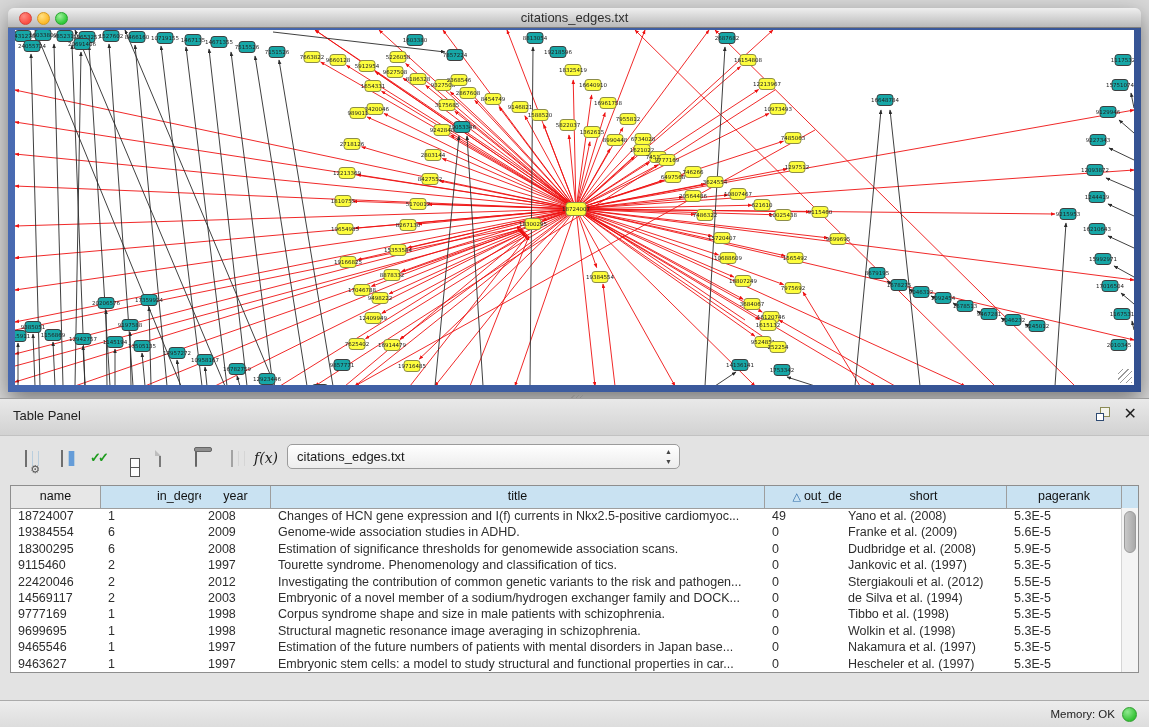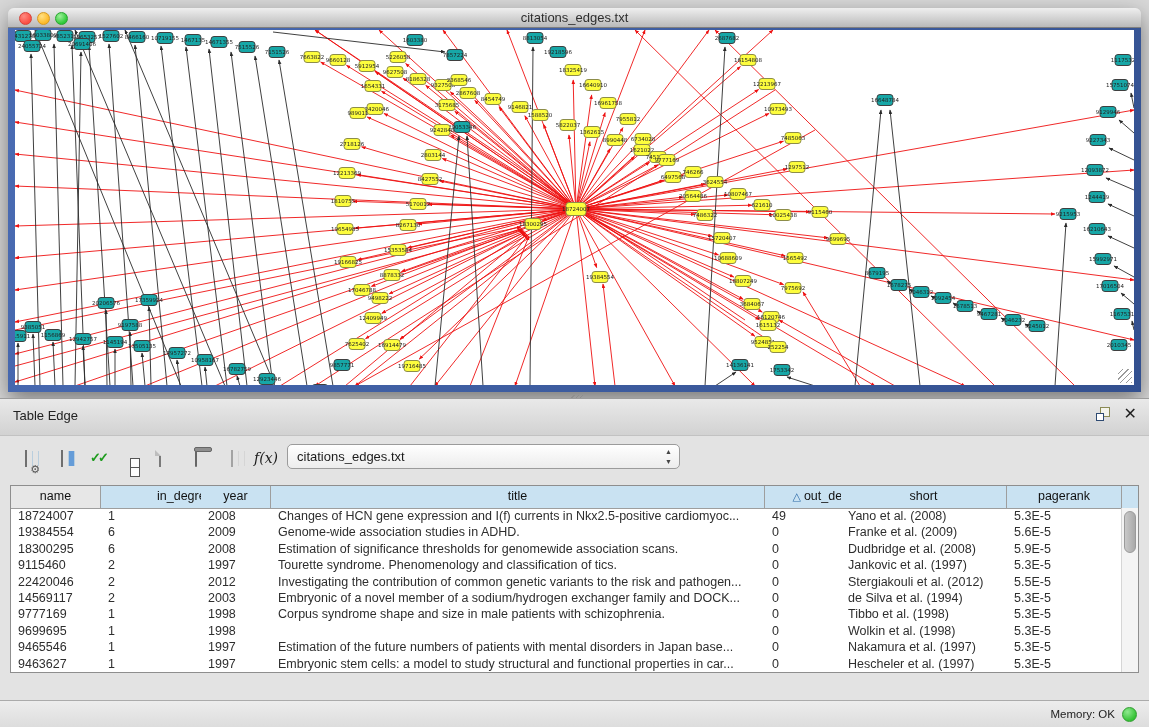--- a/index.html
+++ b/index.html
@@ -818,21 +818,21 @@
         </svg>
       <div class="resize-grip"></div>
     </div>
   </div>
 </div>
 
 <div class="divider-grip"></div>
 
 <div id="table-panel">
   <div class="panel-header">
-    <span class="panel-title">Table Edge</span>
+    <span class="panel-title">Table Panel</span>
     <span class="ph-icons">
       <span class="float-ic">
           <i class="sq1"></i>
           <i class="sq2"></i>
         </span>
       <span class="close-ic">✕</span>
     </span>
   </div>
 
   <div class="toolbar">
@@ -938,20 +938,21 @@
           <div class="td" style="left: 190px; width: 70px;">1998</div>
           <div class="td" style="left: 260px; width: 494px;">Corpus syndrome shape and size in male patients with schizophrenia.</div>
           <div class="td" style="left: 754px; width: 76px;">0</div>
           <div class="td" style="left: 830px; width: 166px;">Tibbo et al. (1998)</div>
           <div class="td" style="left: 996px; width: 115px;">5.3E-5</div>
         </div>
         <div class="trow">
           <div class="td" style="left: 0px; width: 90px;">9699695</div>
           <div class="td" style="left: 90px; width: 100px;">1</div>
           <div class="td" style="left: 190px; width: 70px;">1998</div>
+          <div class="td" style="left: 260px; width: 494px;">Structural magnetic resonance image averaging in schizophrenia.</div>
           <div class="td" style="left: 754px; width: 76px;">0</div>
           <div class="td" style="left: 830px; width: 166px;">Wolkin et al. (1998)</div>
           <div class="td" style="left: 996px; width: 115px;">5.3E-5</div>
         </div>
         <div class="trow">
           <div class="td" style="left: 0px; width: 90px;">9465546</div>
           <div class="td" style="left: 90px; width: 100px;">1</div>
           <div class="td" style="left: 190px; width: 70px;">1997</div>
           <div class="td" style="left: 260px; width: 494px;">Estimation of the future numbers of patients with mental disorders in Japan base...</div>
           <div class="td" style="left: 754px; width: 76px;">0</div>

